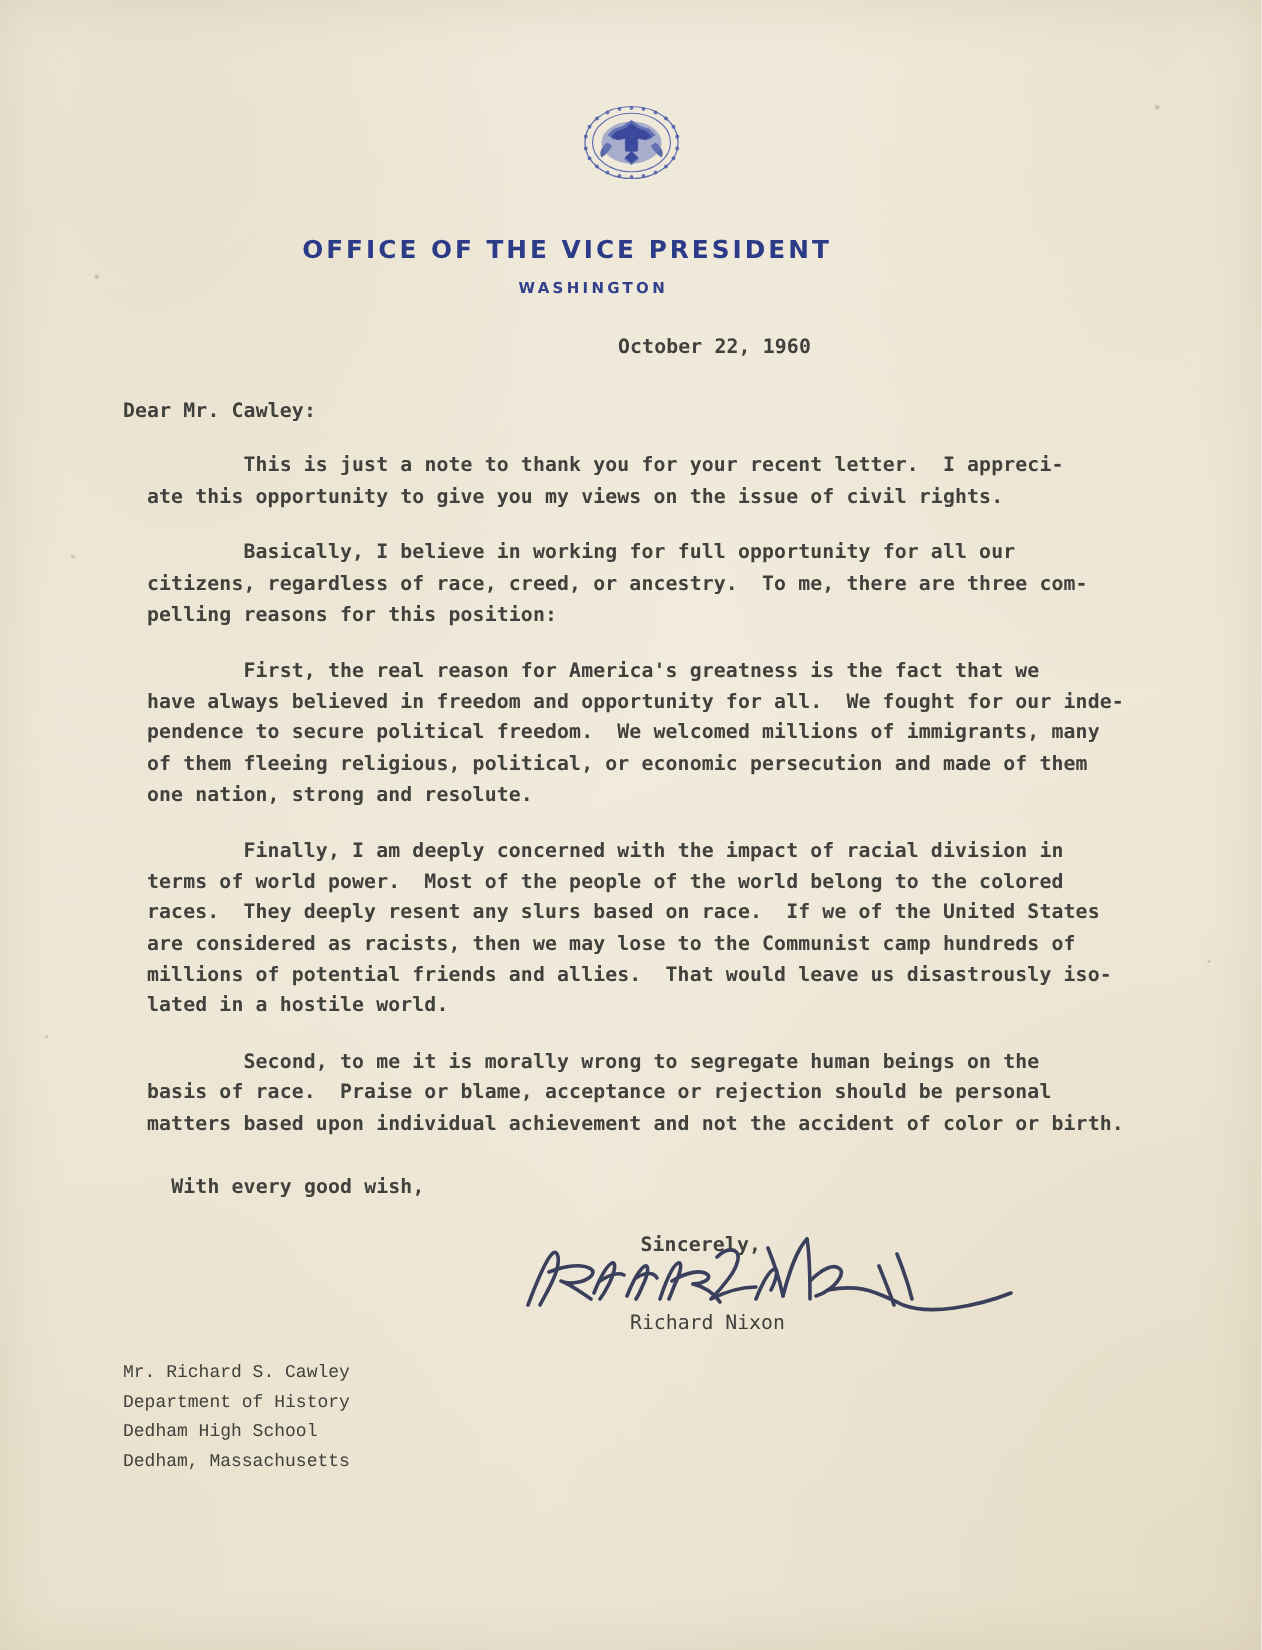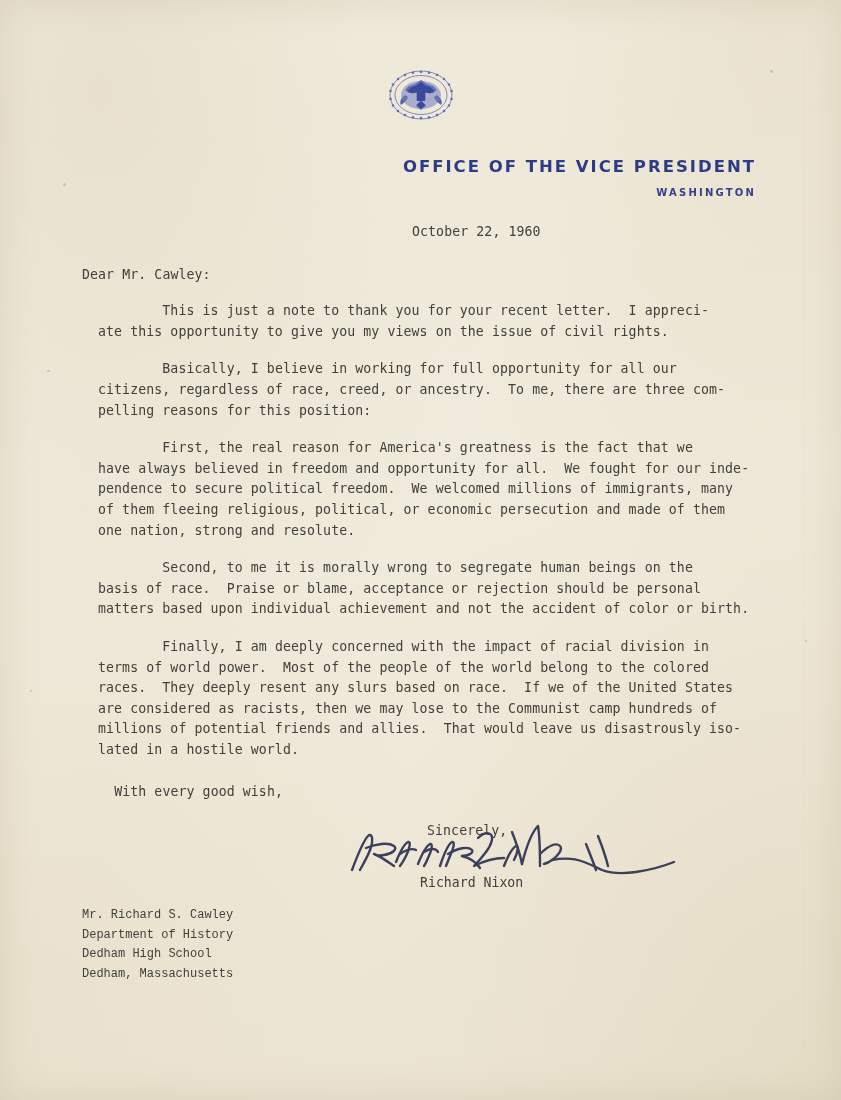--- a/index.html
+++ b/index.html
@@ -59,21 +59,21 @@
     height: 66px;
   }
   .seal svg { display: block; }
 
   
   .letterhead {
     position: absolute;
     left: 0;
     top: 157px;
     width: 756px;
-    text-align: right;
+    text-align: center;
     color: #2d3c86;
     font-family: "DejaVu Sans", sans-serif;
   }
   .lh-main {
     font-size: 16.5px;
     font-weight: bold;
     letter-spacing: 2.0px;
     color: #2c3b88;
   }
   .lh-sub {
@@ -89,20 +89,21 @@
   .body-text {
     position: absolute;
     left: 82px;
     top: 222px;
     width: 692px;
     color: #40413c;
     font-family: "DejaVu Sans Mono", monospace;
     font-size: 13.2px;
     line-height: 20.6px;
     letter-spacing: 0.1px;
+    font-weight: bold;
   }
   .date-line {
     text-align: left;
     padding-left: 330px;
     margin-bottom: 22px;
     white-space: pre;
   }
   .salutation {
     margin-bottom: 16px;
     white-space: pre;
@@ -233,29 +234,29 @@
       <p class="para">        This is just a note to thank you for your recent letter.  I appreci-
 ate this opportunity to give you my views on the issue of civil rights.</p>
       <p class="para">        Basically, I believe in working for full opportunity for all our
 citizens, regardless of race, creed, or ancestry.  To me, there are three com-
 pelling reasons for this position:</p>
       <p class="para">        First, the real reason for America's greatness is the fact that we
 have always believed in freedom and opportunity for all.  We fought for our inde-
 pendence to secure political freedom.  We welcomed millions of immigrants, many
 of them fleeing religious, political, or economic persecution and made of them
 one nation, strong and resolute.</p>
-      <p class="para">        Second, to me it is morally wrong to segregate human beings on the
-basis of race.  Praise or blame, acceptance or rejection should be personal
-matters based upon individual achievement and not the accident of color or birth.</p>
       <p class="para">        Finally, I am deeply concerned with the impact of racial division in
 terms of world power.  Most of the people of the world belong to the colored
 races.  They deeply resent any slurs based on race.  If we of the United States
 are considered as racists, then we may lose to the Communist camp hundreds of
 millions of potential friends and allies.  That would leave us disastrously iso-
 lated in a hostile world.</p>
+      <p class="para">        Second, to me it is morally wrong to segregate human beings on the
+basis of race.  Praise or blame, acceptance or rejection should be personal
+matters based upon individual achievement and not the accident of color or birth.</p>
 
       <div class="closing">    With every good wish,</div>
       <div class="sincerely">Sincerely,</div>
     </div>
 
     <div class="signature">
       <svg width="380" height="70" viewBox="0 0 380 70" xmlns="http://www.w3.org/2000/svg">
         <g fill="none" stroke="#3a3f5c" stroke-width="2.4" stroke-linecap="round" stroke-linejoin="round">
           <path d="M12 52 C18 36 24 22 28 18 C32 14 34 22 30 32 C27 40 22 48 20 52"></path>
           <path d="M26 30 C36 26 48 24 54 28 C58 31 52 36 44 37 C38 38 34 36 34 36 C40 38 48 44 54 48"></path>

